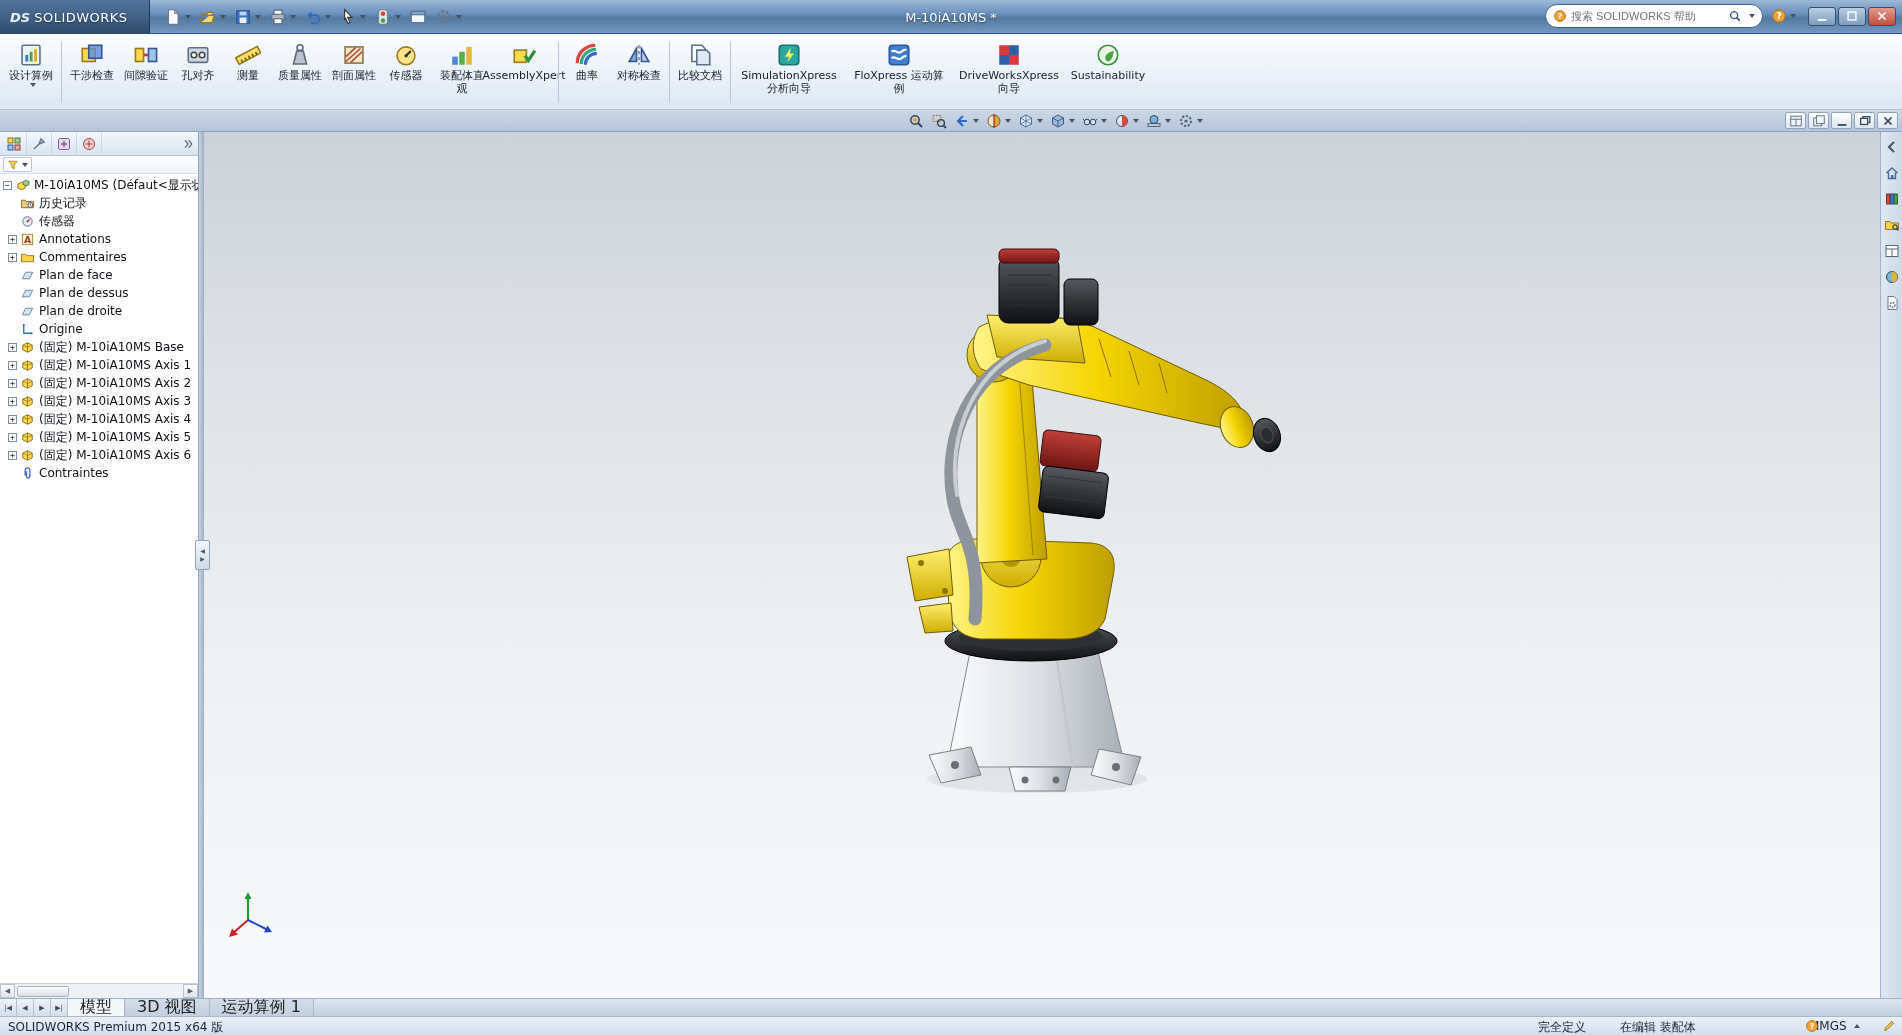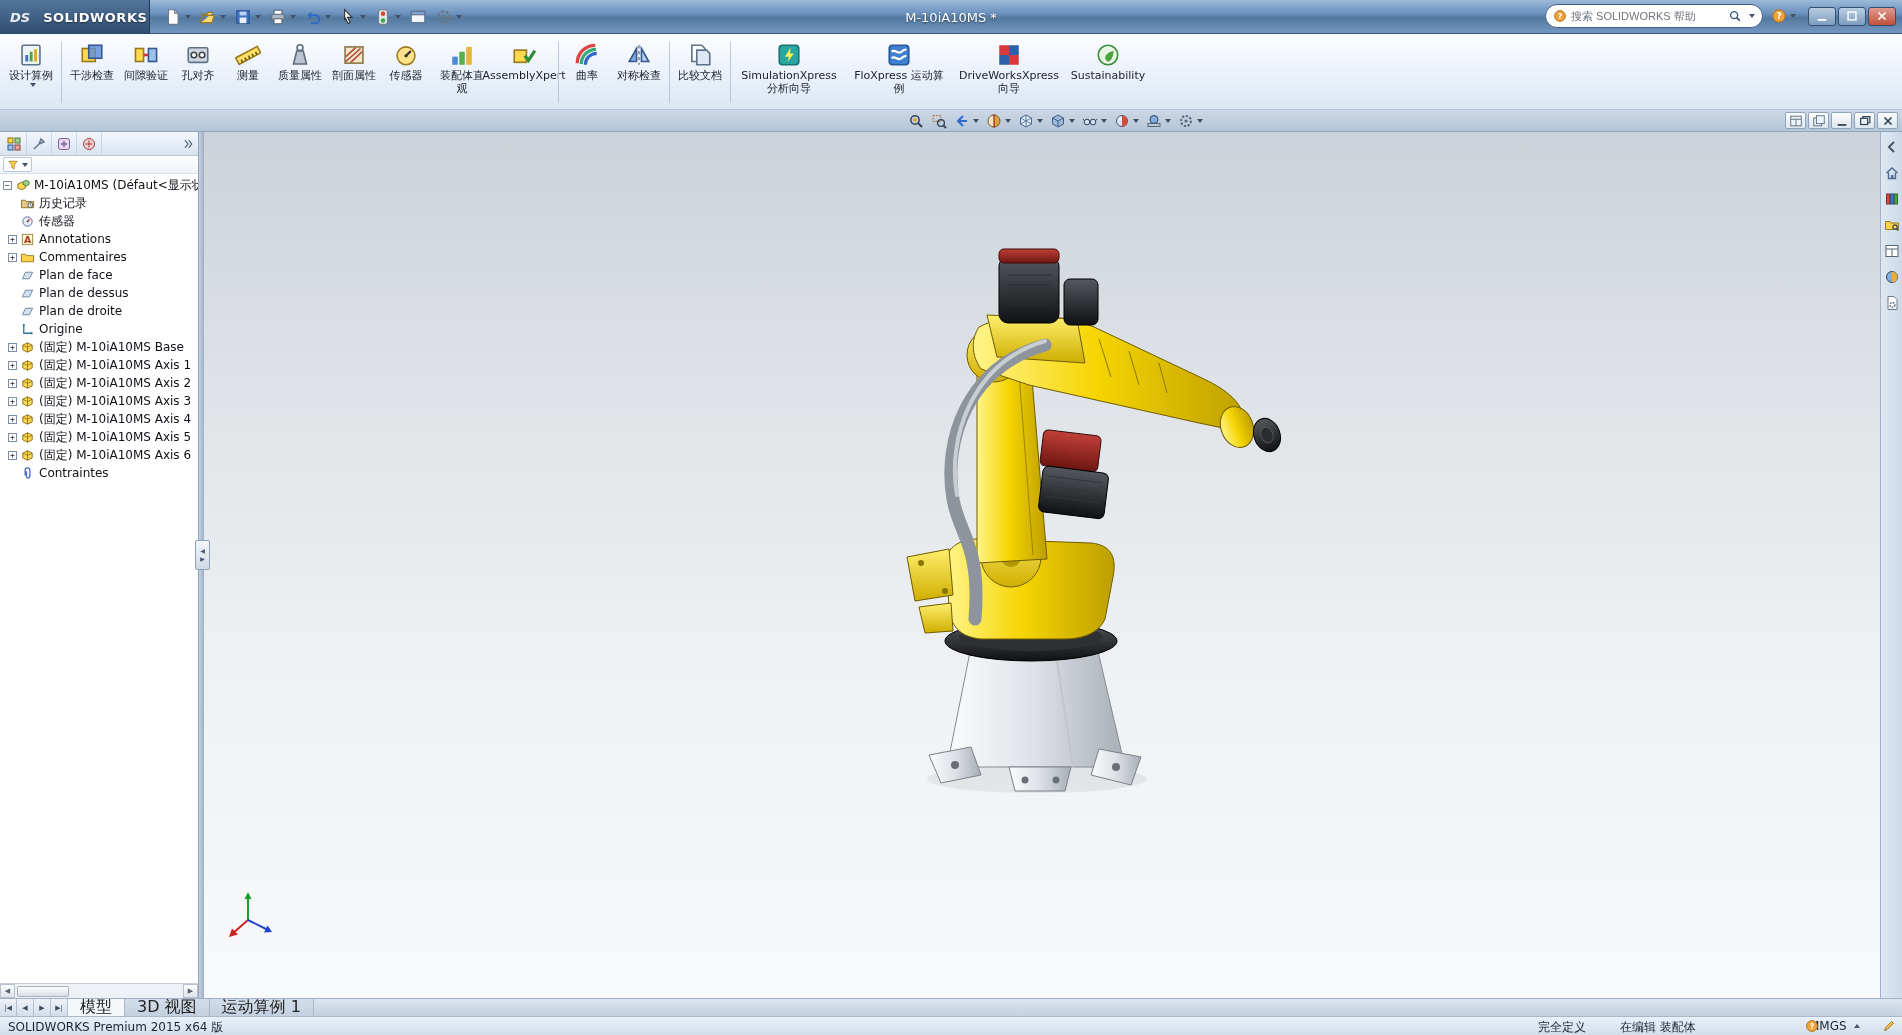--- a/index.html
+++ b/index.html
@@ -11,23 +11,23 @@
   .i15{width:15px;height:15px;flex:0 0 auto}.i14{width:14px;height:14px}.i12{width:12px;height:12px}
   .caret{display:inline-block;width:0;height:0;border-left:3.5px solid transparent;border-right:3.5px solid transparent;border-top:4px solid #42536a;margin-left:3px;flex:0 0 auto}
   .caret.up{border-top:none;border-bottom:4px solid #42536a}
 
   
   #titlebar{position:absolute;left:0;top:0;width:100%;height:34px;
     background:linear-gradient(180deg,#9db9d8 0%,#6c92bf 40%,#54799f 55%,#7397c2 100%);
     border-bottom:1px solid #35567e}
   #logo{position:absolute;left:0;top:0;width:150px;height:34px;
     background:linear-gradient(180deg,#53759c,#2f4c6e);display:flex;align-items:center;
-    padding-left:10px;gap:13px;border-right:1px solid #243b56}
+    padding-left:10px;gap:4px;border-right:1px solid #243b56}
   #logoMark{font-weight:bold;font-style:italic;color:#e8eef5;font-size:13px}
-  #logoText{font-weight:bold;color:#fff;font-size:13px;letter-spacing:.5px;text-shadow:0 1px 2px rgba(0,0,0,.5)}
+  #logoText{font-weight:normal;color:#fff;font-size:13px;letter-spacing:.5px;text-shadow:0 1px 2px rgba(0,0,0,.5)}
   #quickbar{position:absolute;left:160px;top:5px;display:flex;align-items:center}
   .tbtn{height:24px;display:flex;align-items:center;padding:0 3px;margin:0 1px;border-radius:2px}
   #doctitle{position:absolute;left:0;right:0;top:0;height:34px;display:flex;align-items:center;
     justify-content:center;color:#fff;font-size:13px;text-shadow:0 1px 2px rgba(0,0,0,.5);pointer-events:none}
   #tbright{position:absolute;right:6px;top:4px;display:flex;align-items:center;gap:6px}
   .searchwrap{width:218px;height:24px;background:#fff;border:1px solid #41618a;border-radius:12px;
     display:flex;align-items:center;padding:0 7px;gap:4px}
   #searchInput{border:none;outline:none;flex:1;font-size:11px;color:#333;background:transparent;font-family:Liberation Sans, sans-serif;min-width:0}
   #searchInput::placeholder{color:#6d747c}
   .helpbtn{display:flex;align-items:center;height:24px;padding:0 2px}

